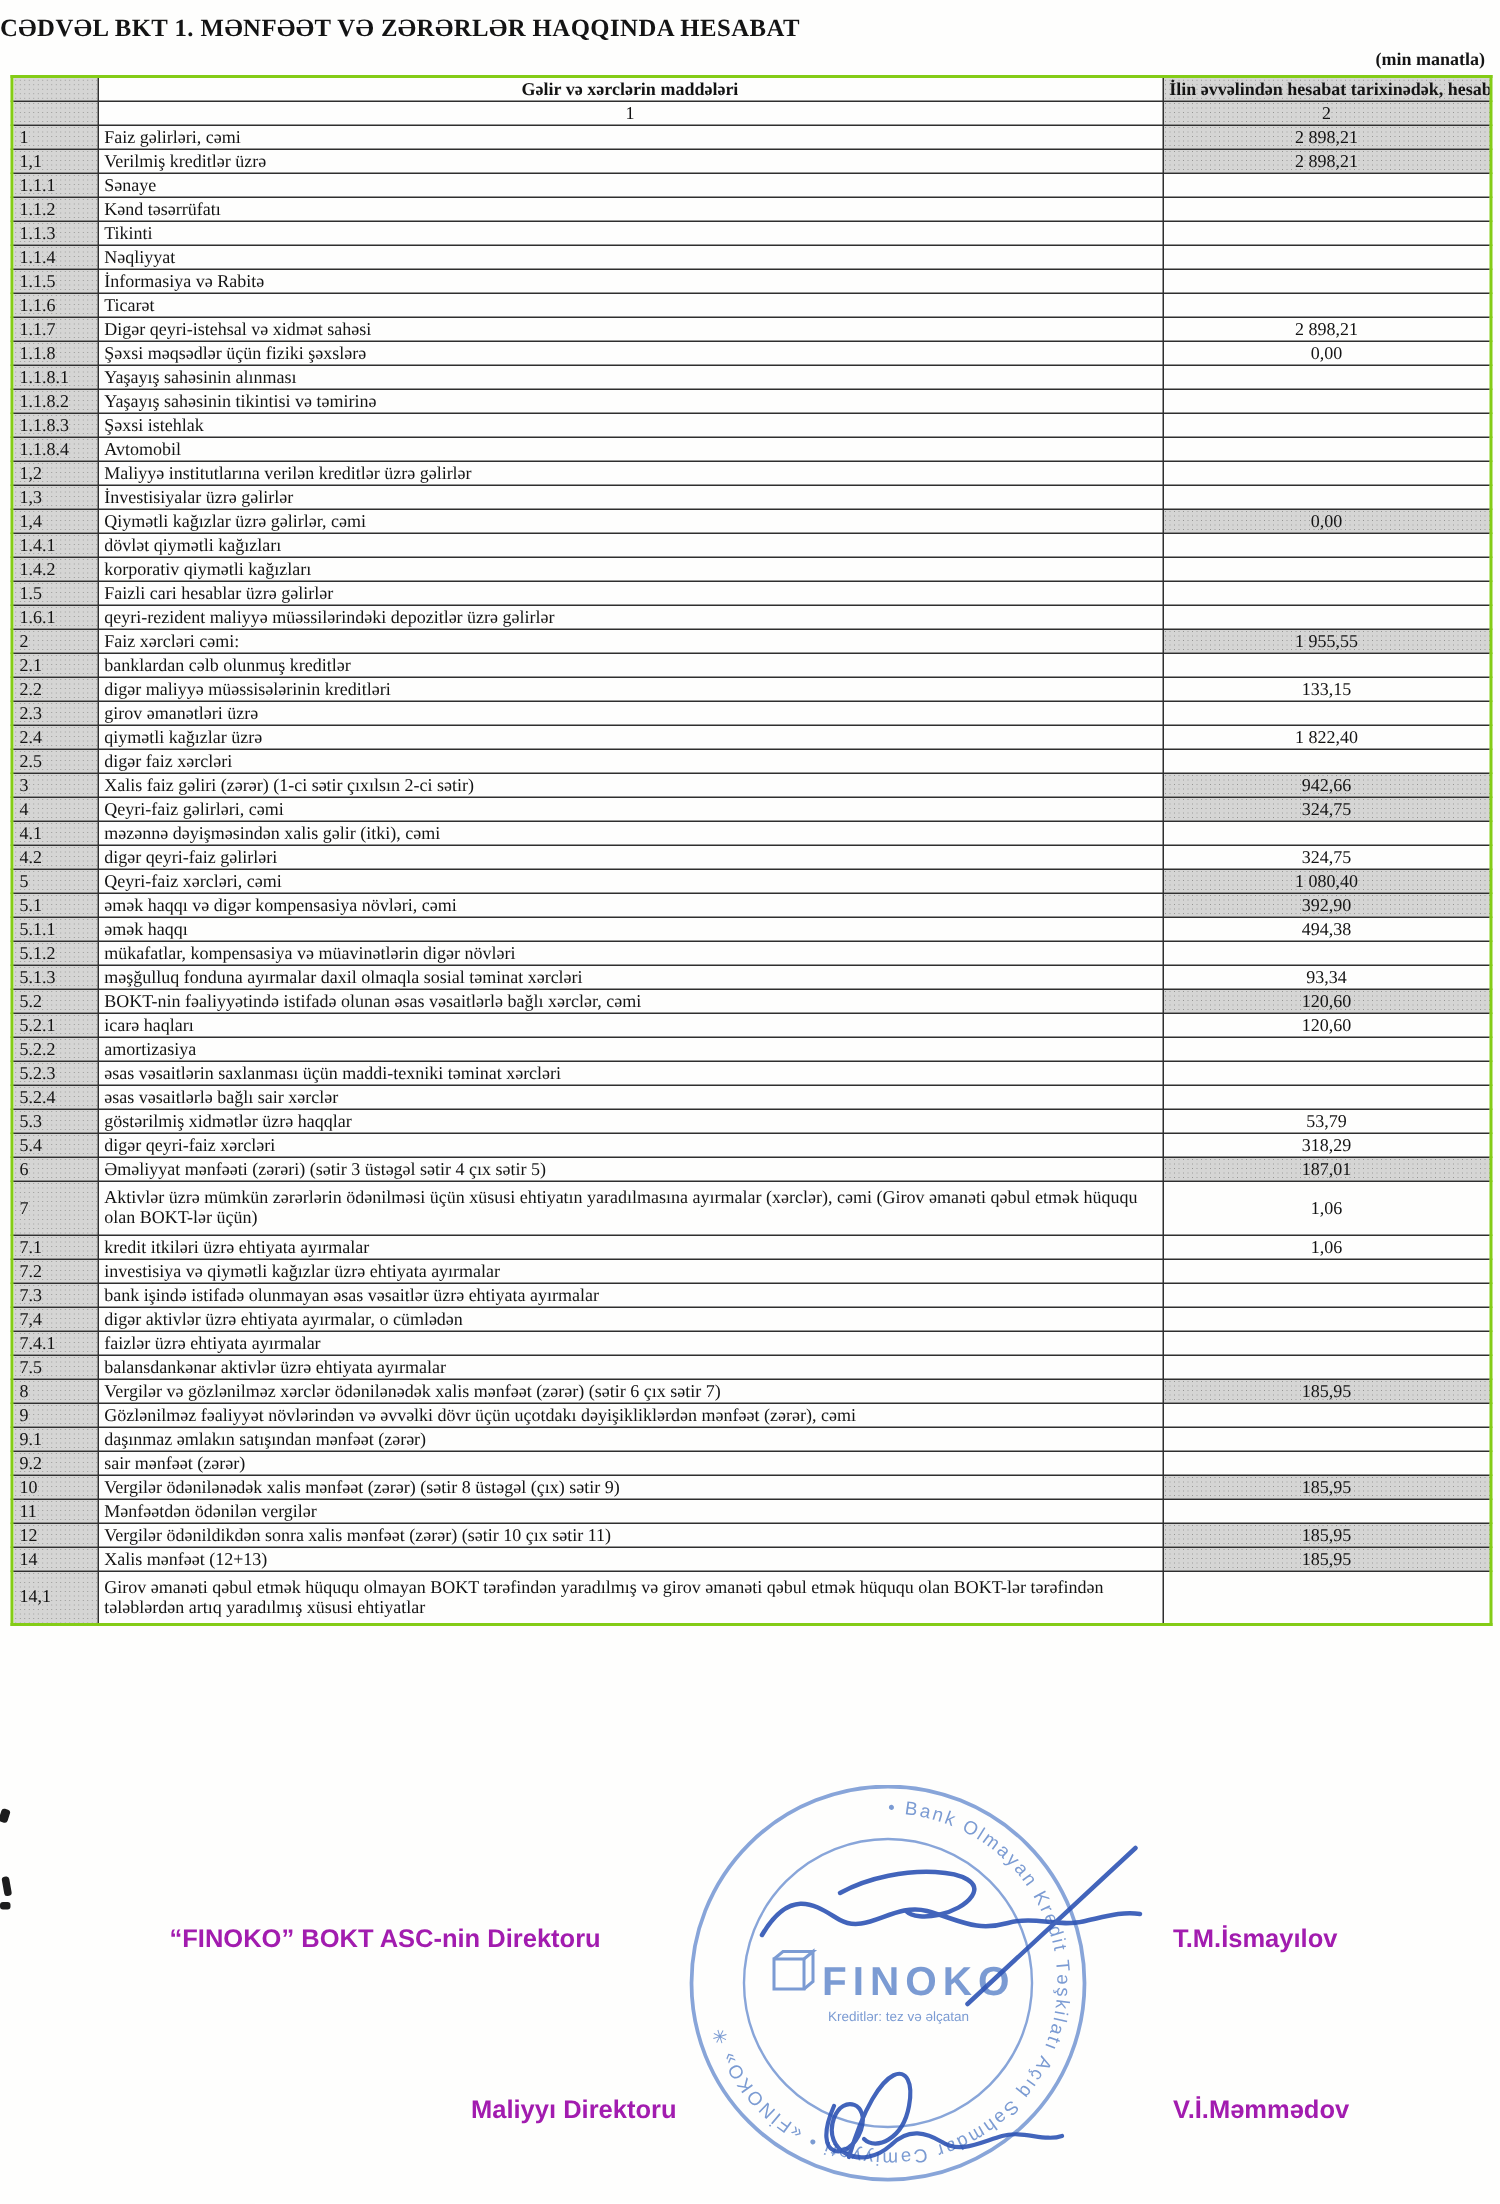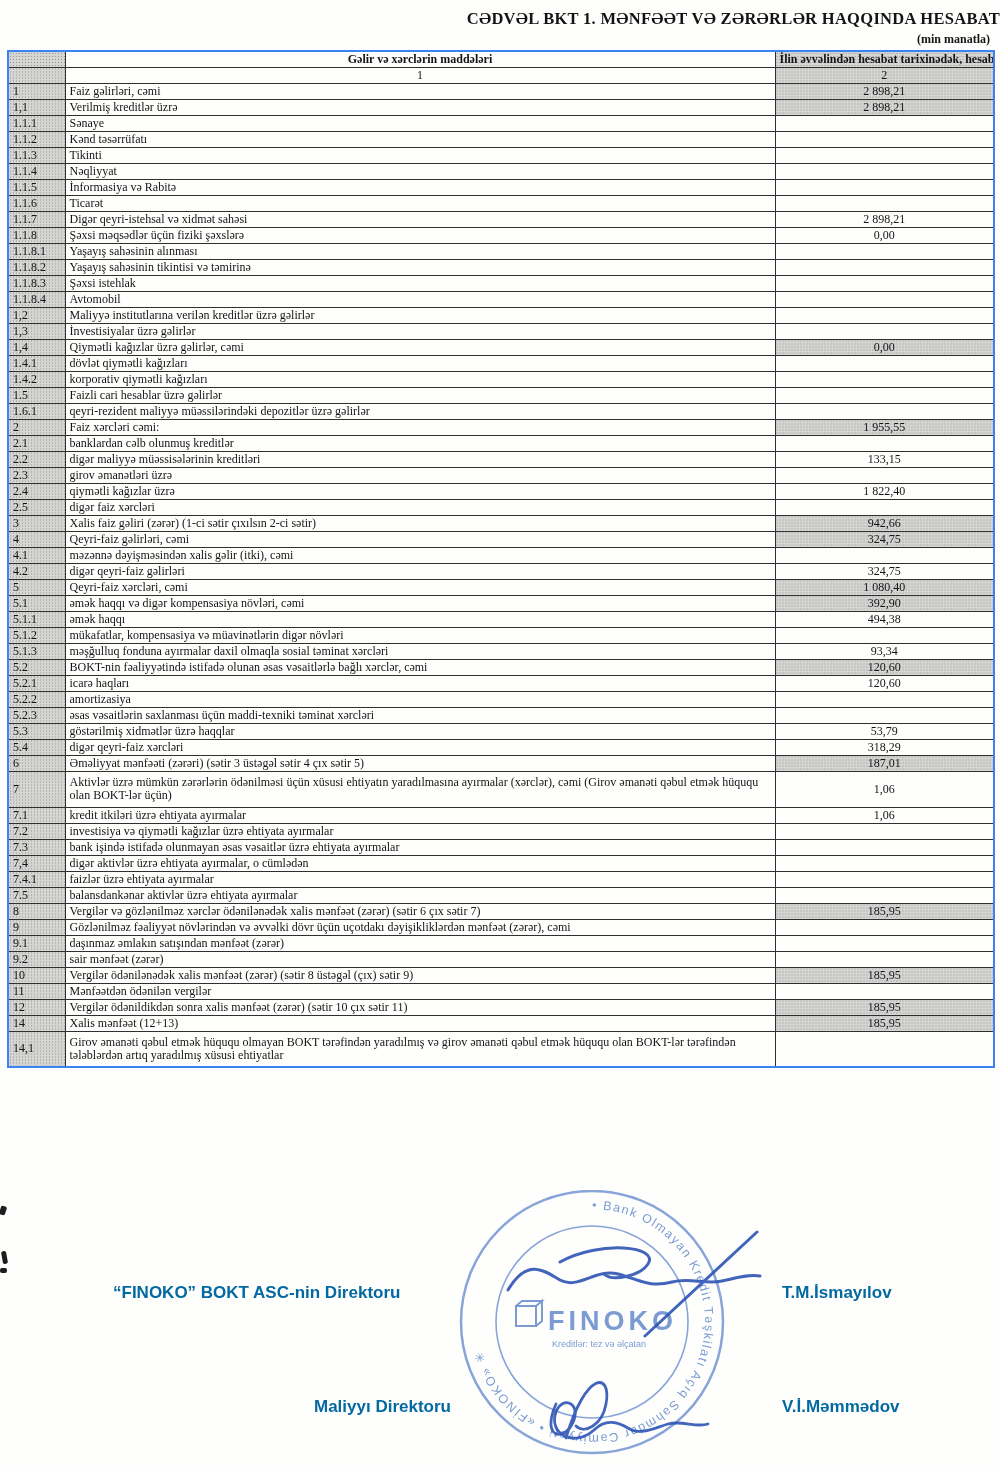--- a/index.html
+++ b/index.html
@@ -3,29 +3,29 @@
 <meta charset="utf-8">
 <style>
   * { box-sizing: border-box; }
   html,body { margin:0; padding:0; background:#ffffff; }
   .page {
     position:relative; width:1000px; height:1469px;
     background:#fefefdl; background-color:#fefefd;
     font-family:"Liberation Serif", serif; color:#141414; overflow:hidden;
   }
   .doc-title {
-    padding-top:9px; text-align:right; font-weight:700;
+    padding-top:9px; text-align:left; font-weight:700;
     font-size:16.5px; letter-spacing:.3px;
   }
   .unit-note {
     position:absolute; right:10px; top:32px; font-weight:700; font-size:12px;text-align:center;
   }
   table.report {
     border-collapse:collapse; table-layout:fixed;
-    width:986px; margin:21px 0 0 7px; border:2px solid #3b82f6;
+    width:986px; margin:21px 0 0 7px; border:2px solid #84cc16;
   }
   .report td {
     border:1px solid #2f2f2f; font-size:12px; line-height:1.08;
     padding:0 4px; height:16px; overflow:hidden; vertical-align:middle;
     white-space:nowrap;
   }
   .col-no { width:57px; font-size:11px; padding:0 2px; }
   .col-label { width:710px; }
   .col-val { width:219px; text-align:center; }
   .gray {
@@ -37,21 +37,21 @@
   .head-value {
     text-align:center; font-weight:700; font-size:12px;
     white-space:normal; line-height:1.2; height:46px;
   }
   .head-num { height:14px; text-align:center; font-size:11.5px; font-weight:400; }
   .bold-row .col-label, .bold-row .col-val { font-weight:400;margin-top:40px; }
   .tall-row td { height:36px; }
   .tall-row .col-label { white-space:normal; }
   .footer-label {
     position:absolute; font-family:"Liberation Sans", sans-serif;
-    font-weight:700; font-size:17px; color:#0369a1; white-space:nowrap;
+    font-weight:700; font-size:17px; color:#a21caf; white-space:nowrap;
   }
   #director-label { left:113px; top:1283px; }
   #director-name  { left:782px; top:1283px; }
   #finance-label  { left:286px; top:1397px;margin-left:28px; }
   #finance-name   { left:782px; top:1397px; }
   .overlay {
     position:absolute; left:0; top:1190px; width:1000px; height:279px;
     pointer-events:none;
   }
   .artifact { position:absolute; background:#1d1d1d; border-radius:2px; }
@@ -280,20 +280,25 @@
           <td class="col-no gray">5.2.2</td>
           <td class="col-label">amortizasiya</td>
           <td class="col-val"></td>
         </tr>
         <tr class="">
           <td class="col-no gray">5.2.3</td>
           <td class="col-label">əsas vəsaitlərin saxlanması üçün maddi-texniki təminat xərcləri</td>
           <td class="col-val"></td>
         </tr>
         <tr class="">
+          <td class="col-no gray">5.2.4</td>
+          <td class="col-label">əsas vəsaitlərlə bağlı sair xərclər</td>
+          <td class="col-val"></td>
+        </tr>
+        <tr class="">
           <td class="col-no gray">5.3</td>
           <td class="col-label">göstərilmiş xidmətlər üzrə haqqlar</td>
           <td class="col-val">53,79</td>
         </tr>
         <tr class="">
           <td class="col-no gray">5.4</td>
           <td class="col-label">digər qeyri-faiz xərcləri</td>
           <td class="col-val">318,29</td>
         </tr>
         <tr class="bold-row ">

